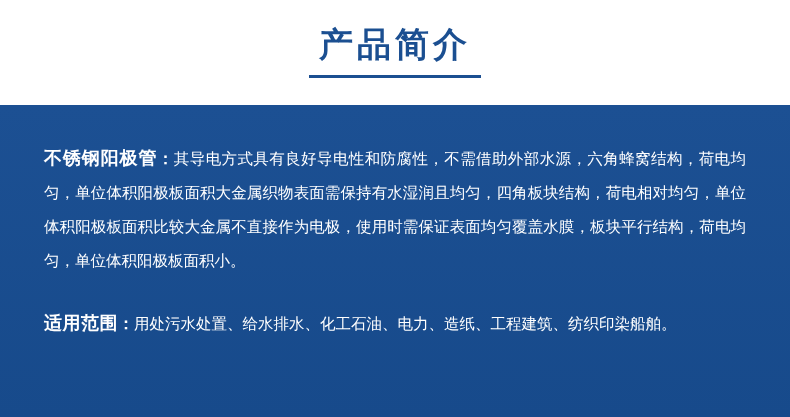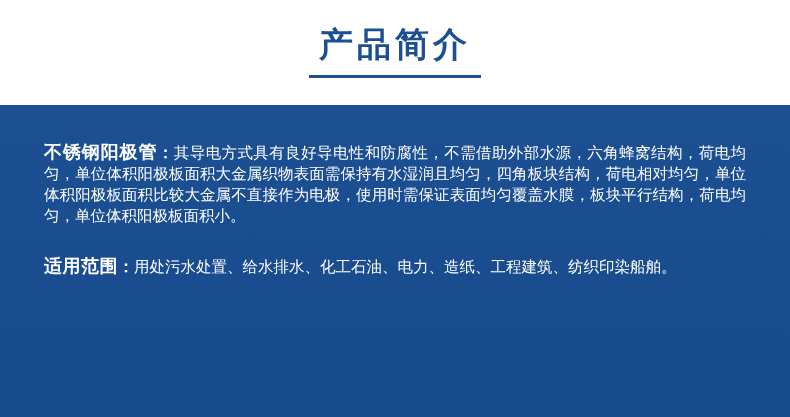--- a/index.html
+++ b/index.html
@@ -49,21 +49,21 @@
     position: relative;
     height: 312px;
     background: #1b4f91;
     background: linear-gradient(180deg, #1c5093 0%, #174a8b 100%);
     box-sizing: border-box;
     padding: 36px 44px 10px 44px;
   }
   .para {
     color: #ffffff;
     font-size: 15.5px;
-    line-height: 21px;
+    line-height: 34px;
     text-align: justify;
     text-justify: inter-ideograph;
     font-family: "DejaVu Sans", "Liberation Sans", sans-serif;
   }
   .para + .para {
     margin-top: 28px;
   }
   .lead {
     font-weight: bold;
     font-size: 18px;

